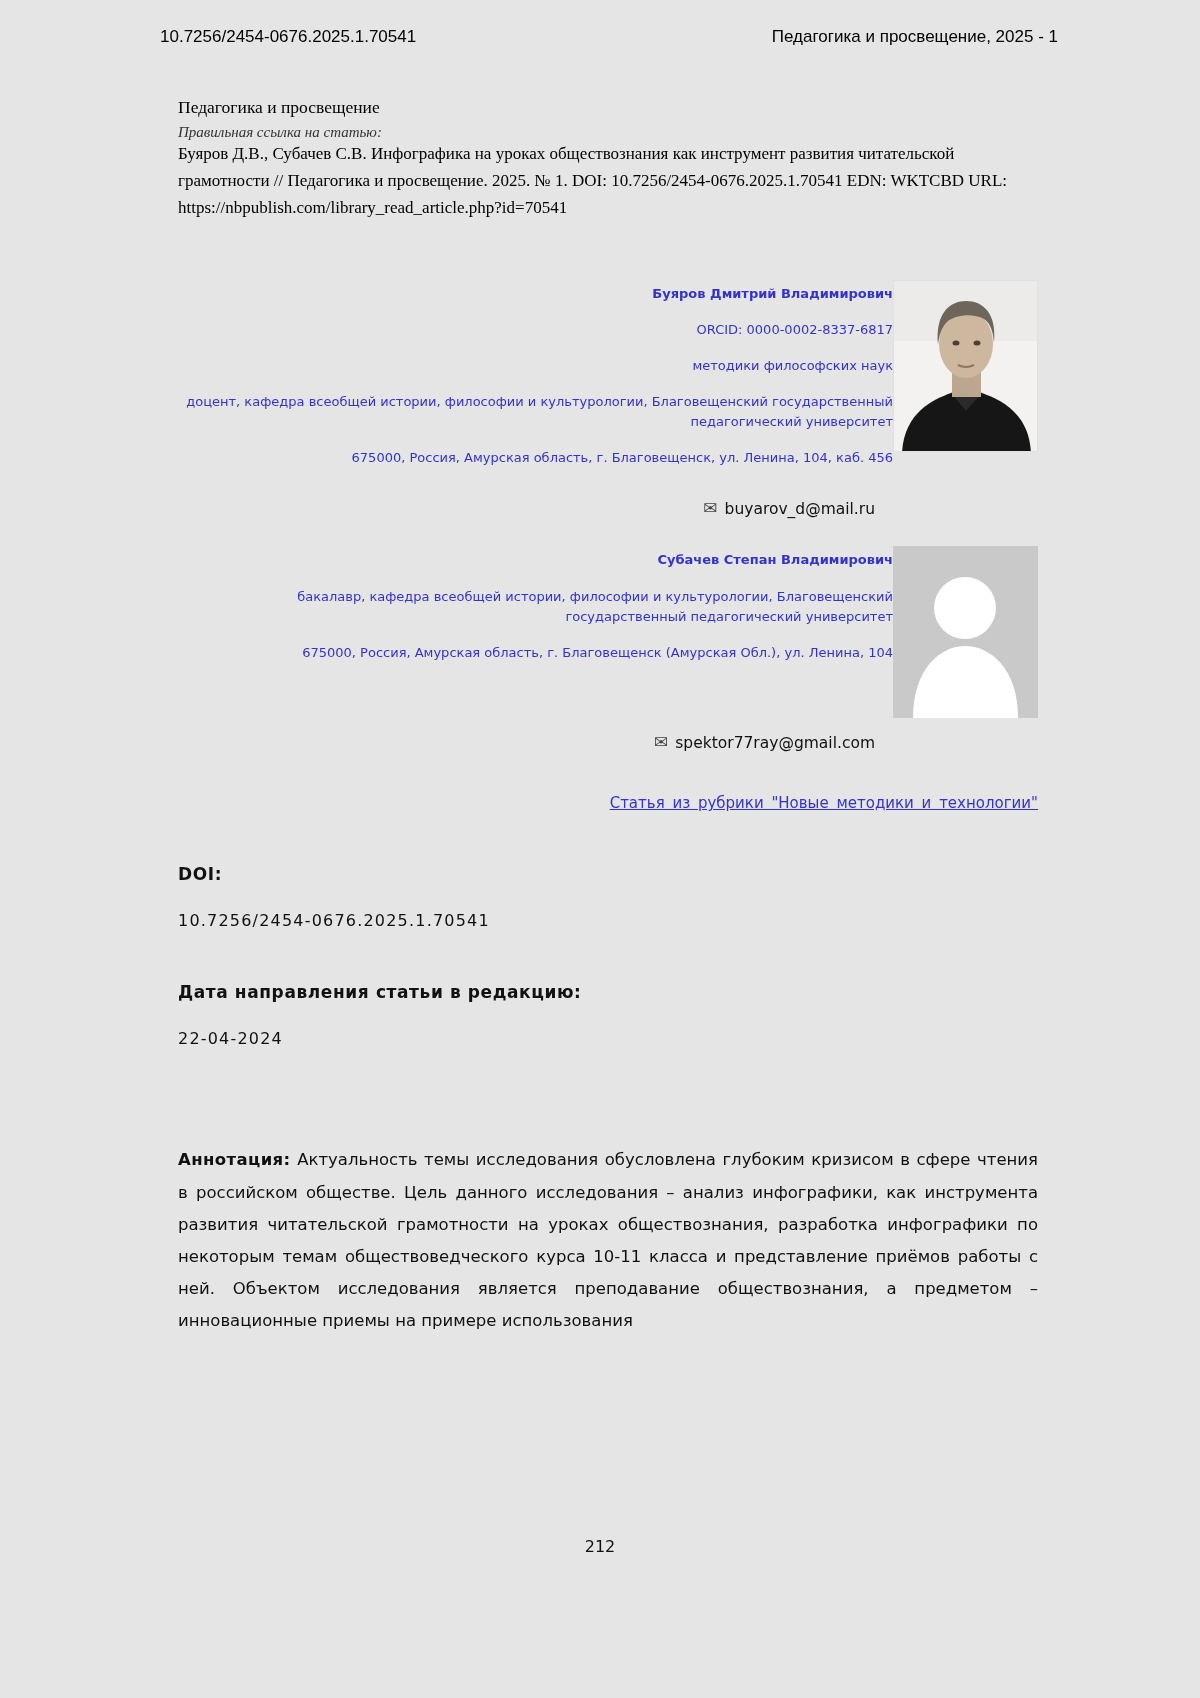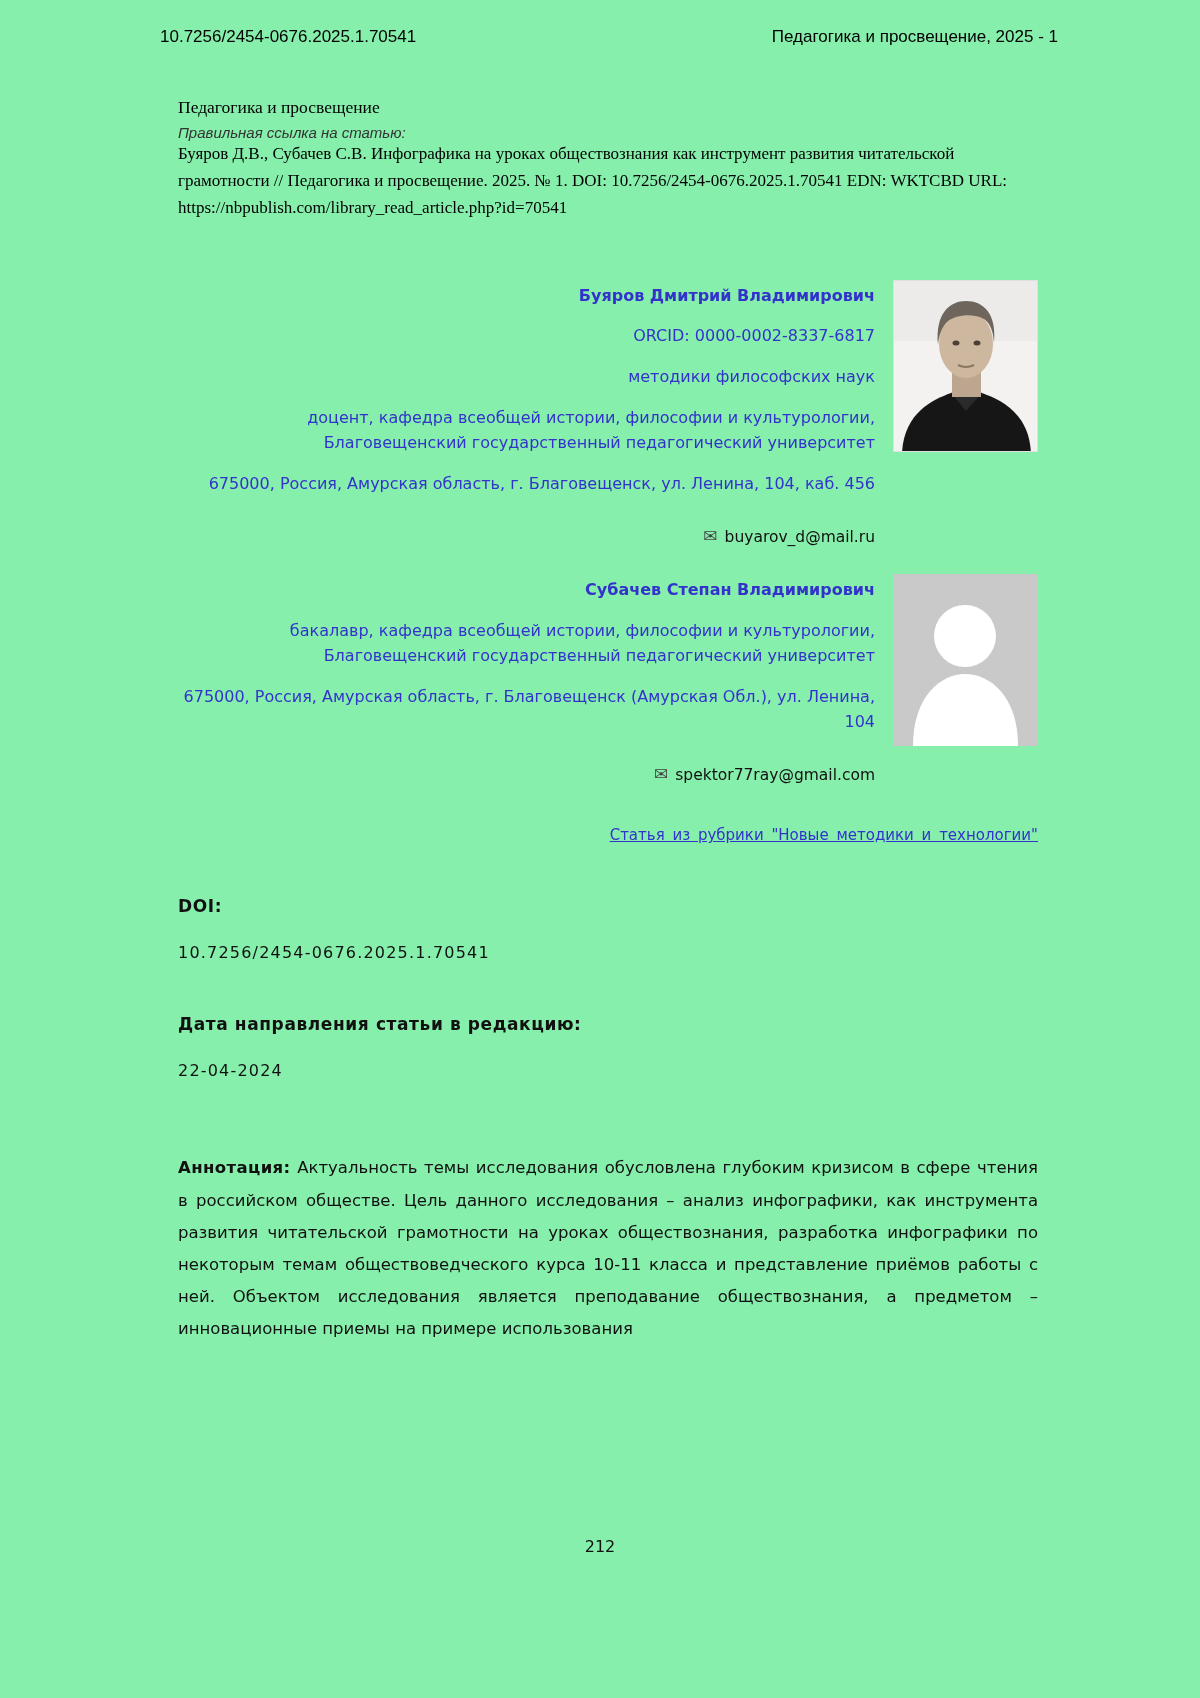--- a/index.html
+++ b/index.html
@@ -1,21 +1,21 @@
 <!DOCTYPE html>
 <html><head>
 <meta charset="utf-8">
 <style>
   * { box-sizing: border-box; margin: 0; padding: 0; }
   html, body { background: #ffffff; }
   .page {
     position: relative;
     width: 1200px;
     height: 1698px;
-    background: #86efac;
+    background: #e5e5e5;
     font-family: "Liberation Sans", sans-serif;
     color: #000;
     overflow: hidden;
   }
   .top-header {
     position: absolute;
     top: 27px;
     left: 160px;
     right: 142px;
     display: flex;
@@ -27,21 +27,21 @@
     position: absolute;
     top: 97px;
     left: 178px;
     width: 860px;
   }
   .journal-name {
     font-family: "Liberation Serif", serif;
     font-size: 17.5px;
   }
   .citation-note {
-    font-family: Liberation Sans, sans-serif;
+    font-family: Liberation Serif, serif;
     font-style: italic;
     font-size: 15px;
     color: #333;
     margin-top: 6px;
   }
   .citation-ref {
     font-family: "Liberation Serif", serif;
     font-size: 17px;
     line-height: 1.58;
   }
@@ -54,22 +54,21 @@
     color: #3b3b3b;
     letter-spacing: 0.2px;
   }
   .author-block { display: flex; margin-top: 58px; }
   .author-block.second { margin-top: 28px; }
   .author-info {
     flex: 1;
     text-align: right;
     color: #3333cc;
     font-family: "DejaVu Sans", sans-serif;
-    font-size: 16px;
-    padding-right: 18px;
+    font-size: 13px;
     padding-top: 4px;
   }
   .author-info > div { margin-bottom: 16px; line-height: 1.55; }
   .author-name { font-weight: bold; }
   .author-photo-box {
     width: 145px;
     height: 172px;
     flex: 0 0 145px;
     border: 1px solid #e0e0e0;
     overflow: hidden;
@@ -103,21 +102,21 @@
     letter-spacing: 0.6px;
   }
   .meta-value {
     margin-top: 27px;
     font-family: "DejaVu Sans", sans-serif;
     font-size: 16px;
     color: #111;
     letter-spacing: 1.2px;
   }
   .abstract {
-    margin-top: 72px;
+    margin-top: 96px;
     font-family: "DejaVu Sans", sans-serif;
     font-size: 16.5px;
     line-height: 1.95;
     text-align: justify;
     color: #111;
   }
   .abstract .abstract-label { font-weight: bold; letter-spacing: 0.4px; }
   .page-number {
     position: absolute;
     top: 1537px;

